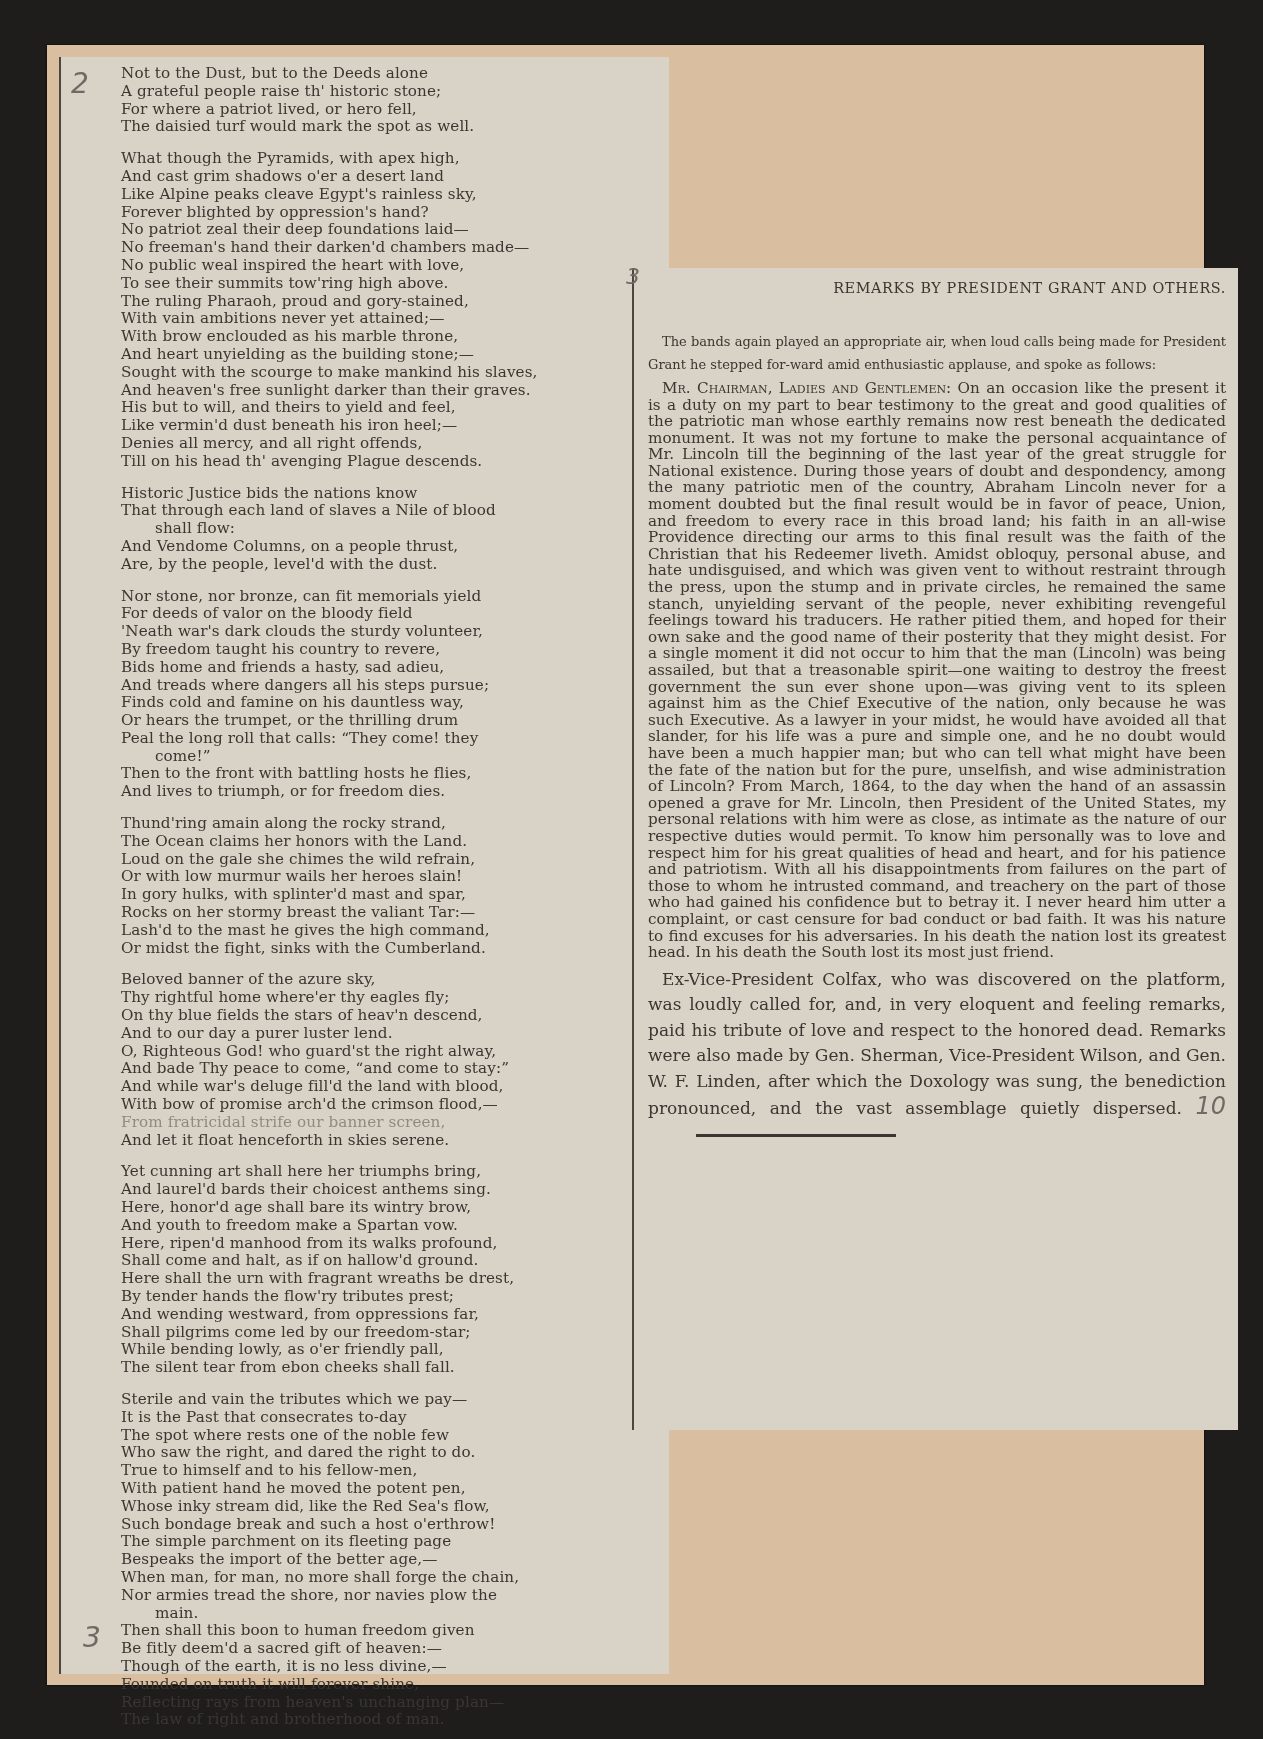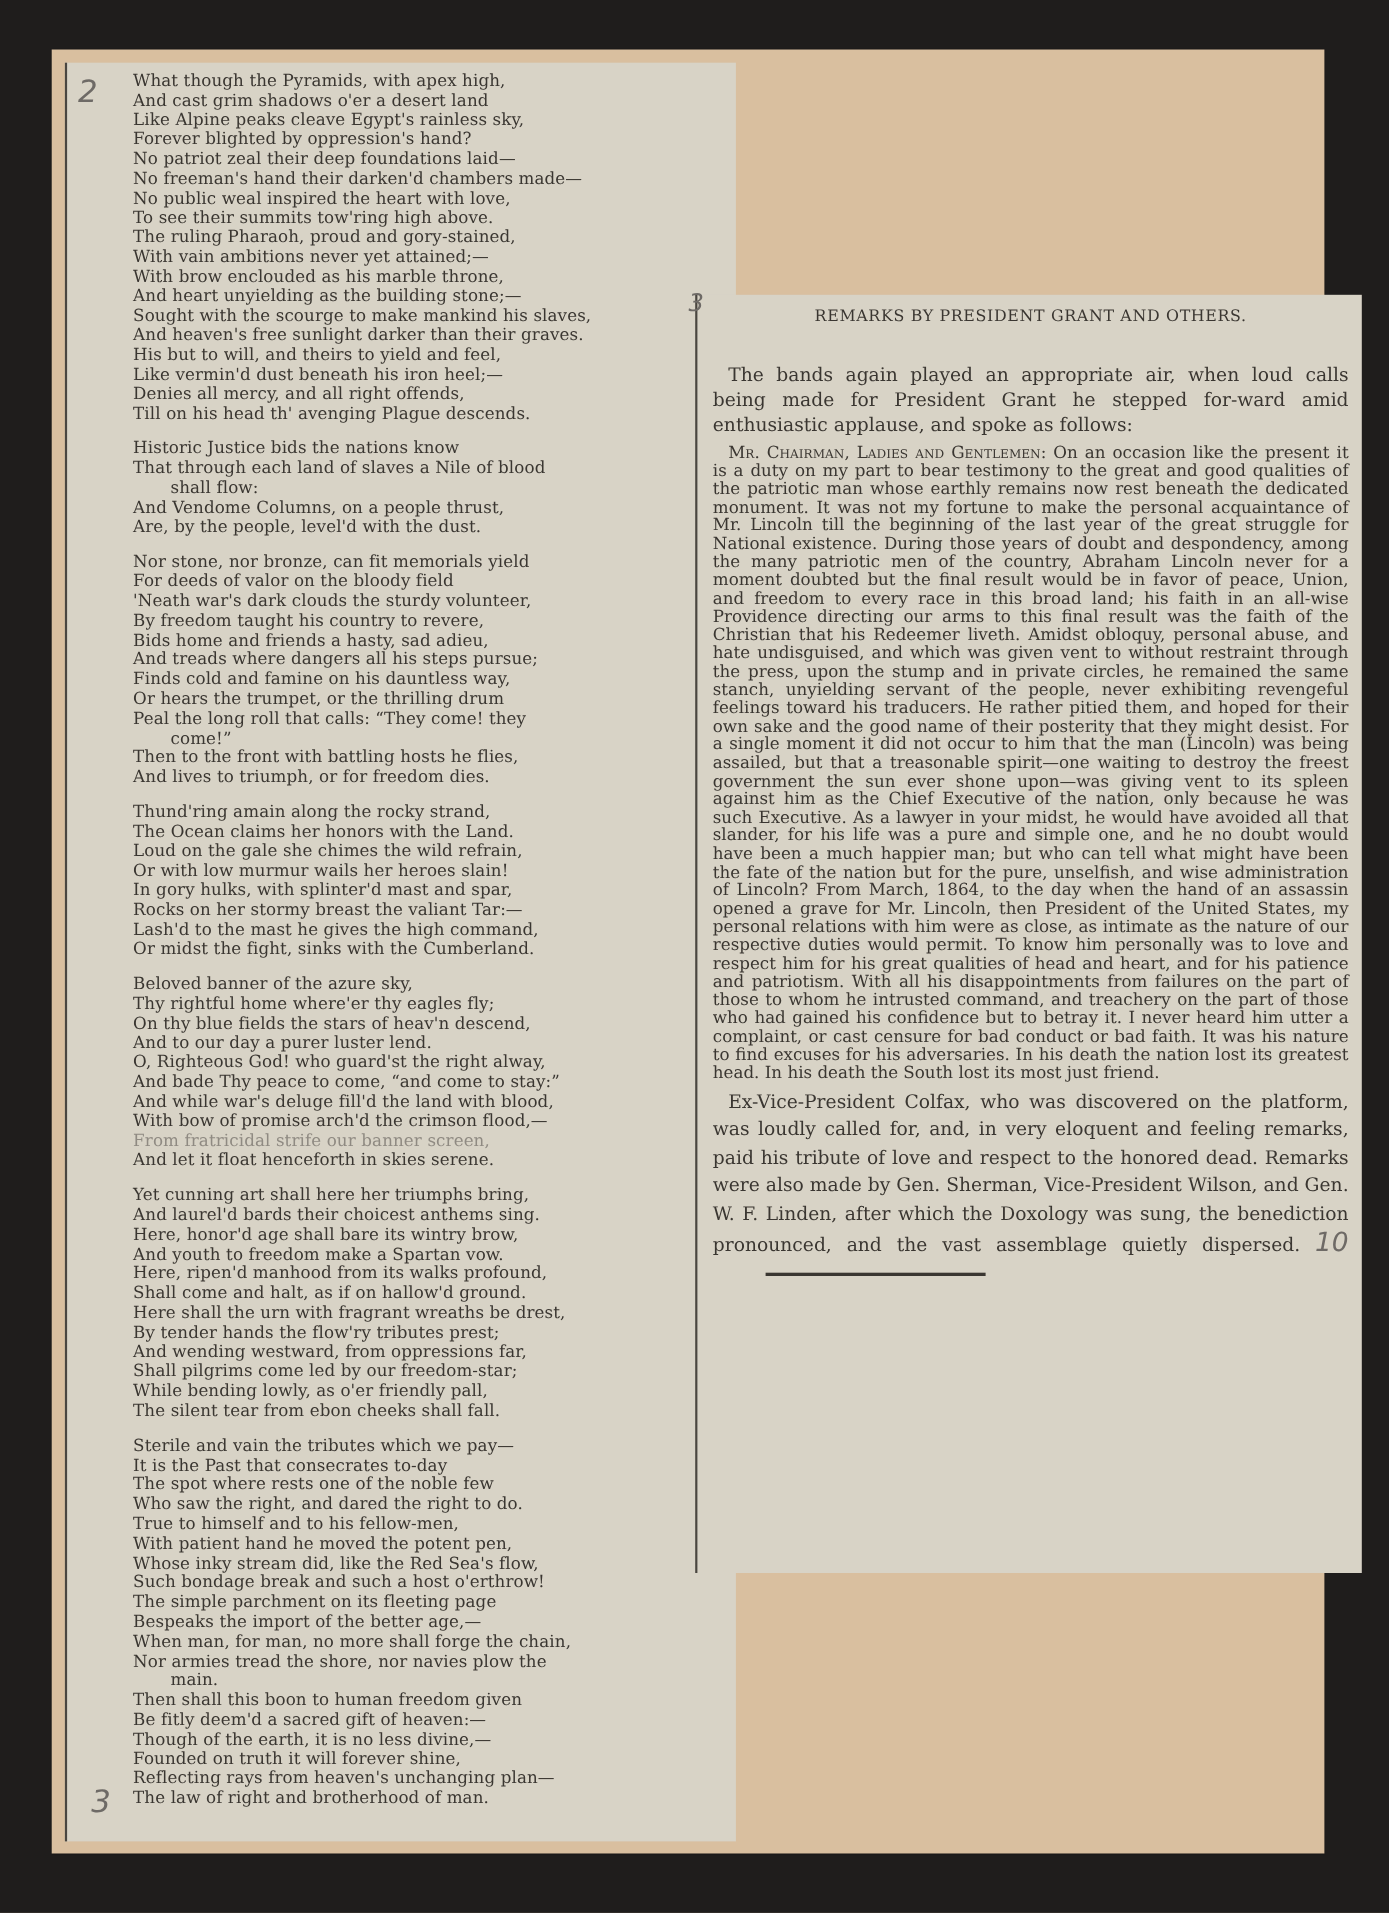--- a/index.html
+++ b/index.html
@@ -35,45 +35,51 @@
     font-size: 15.4px; line-height: 17.9px;
   }
   .stanza { margin: 0 0 14px 0; }
   .line { display: block; white-space: nowrap; }
   .line.cont { padding-left: 34px; }
   .hand {
     position: absolute; font-family: "DejaVu Sans", sans-serif;
     color: #6e6a66; font-style: italic; font-size: 28px;
   }
   .heading {
-    text-align: center; font-size: 14.4px; letter-spacing: 0.6px;
+    text-align: right; font-size: 14.4px; letter-spacing: 0.6px;
     margin: 6px 0 4px 0; text-transform: uppercase;
   }
   .para {
     text-align: justify; text-indent: 14px; margin: 0;
     hyphens: manual;
   }
-  .intro { font-size: 17px; line-height: 23px; margin-top: 32px; }
+  .intro { font-size: 13px; line-height: 23px; margin-top: 32px; }
   .speech { font-size: 15.2px; line-height: 16.6px; margin-top: 4px; }
   .closing { font-size: 17px; line-height: 25.5px; margin-top: 6px; }
   .smallcaps { font-variant: small-caps; }
   .rule {
     display: inline-block; width: 200px; height: 3px;
     background: #3a3631; vertical-align: middle; margin-left: 48px;
   }
   .faded { color: #8f8a82; }
 </style>
 </head>
 <body>
 
 <div class="mount">
 
   <div class="clip clip-left">
     <span class="hand" style="left:10px; top:18px;">2</span>
     <div id="poem">
+        <div class="stanza">
+          <span class="line">Not to the Dust, but to the Deeds alone</span>
+          <span class="line">A grateful people raise th' historic stone;</span>
+          <span class="line">For where a patriot lived, or hero fell,</span>
+          <span class="line">The daisied turf would mark the spot as well.</span>
+        </div>
         <div class="stanza">
           <span class="line">What though the Pyramids, with apex high,</span>
           <span class="line">And cast grim shadows o'er a desert land</span>
           <span class="line">Like Alpine peaks cleave Egypt's rainless sky,</span>
           <span class="line">Forever blighted by oppression's hand?</span>
           <span class="line">No patriot zeal their deep foundations laid—</span>
           <span class="line">No freeman's hand their darken'd chambers made—</span>
           <span class="line">No public weal inspired the heart with love,</span>
           <span class="line">To see their summits tow'ring high above.</span>
           <span class="line">The ruling Pharaoh, proud and gory-stained,</span>

